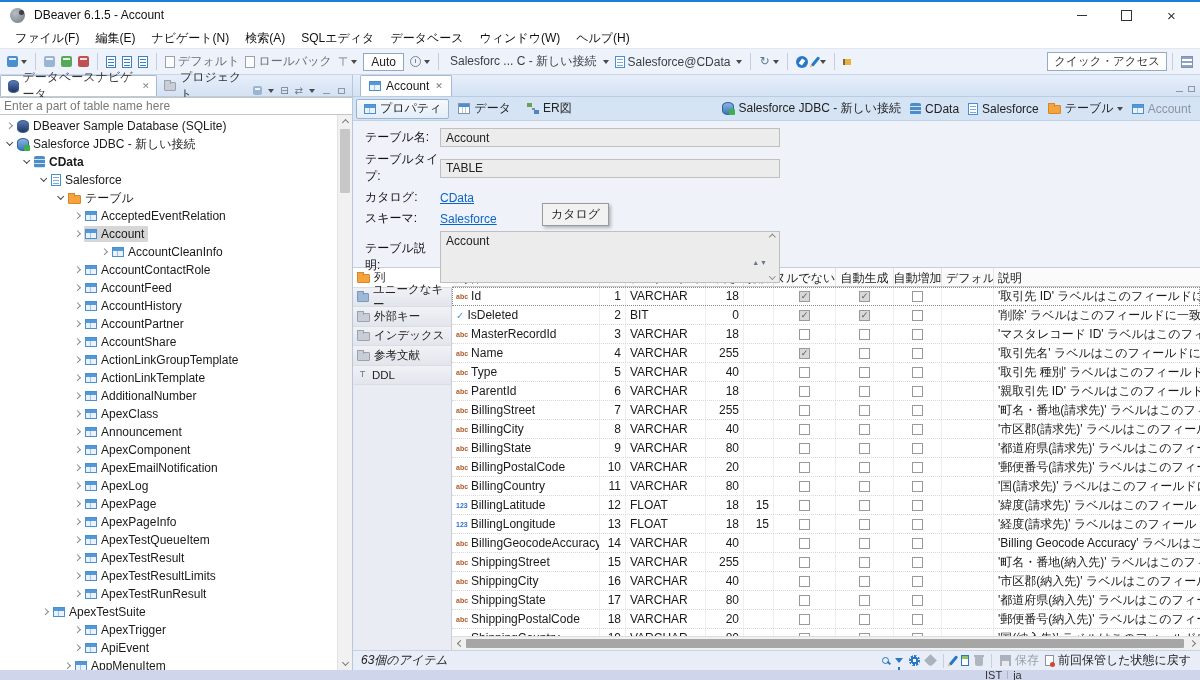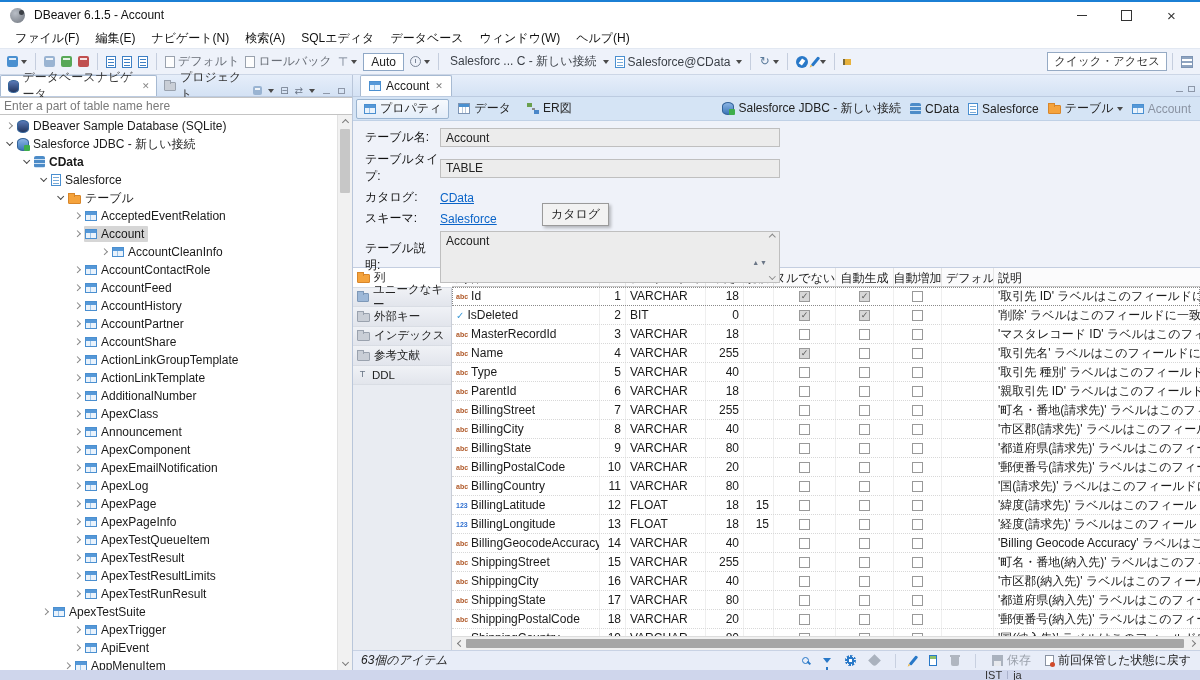--- a/index.html
+++ b/index.html
@@ -158,21 +158,21 @@
 
   .hscroll { height:14px; background:#f0f0f0; border-top:1px solid #ddd; position:relative; flex:none; }
   .hs-left,.hs-right { position:absolute; top:0; bottom:0; width:14px; display:flex; align-items:center; justify-content:center; }
   .hs-left{left:0;} .hs-right{right:0;}
   .hs-left::before { content:""; border:solid #7a7a7a; border-width:0 1.3px 1.3px 0; padding:2px; transform:rotate(135deg); margin-left:2px; }
   .hs-right::before { content:""; border:solid #7a7a7a; border-width:0 1.3px 1.3px 0; padding:2px; transform:rotate(-45deg); margin-right:2px; }
   .hs-thumb { position:absolute; left:14px; right:16px; top:2px; bottom:2px; background:#a6a6a6; border-radius:1px; }
 
   .statusbar { height:20px; background:#e8edf8; border-top:1px solid #c8d2e4; display:flex; align-items:center; padding:0 6px 0 8px; flex:none; }
   .sb-count { color:#222;font-style:italic; }
-  .sb-icons { margin-left:auto; display:flex; align-items:center;gap:8px; }
+  .sb-icons { margin-left:auto; display:flex; align-items:center; }
   .sbtn { display:inline-flex; align-items:center; margin:0 3px; }
   .ic-search { width:7px; height:7px; border:1.7px solid #2878c8; border-radius:50%; }
   .ic-search::after { content:""; position:absolute; width:4px; height:1.7px; background:#2878c8; transform:rotate(45deg); right:-3px; bottom:-1px; }
   .ic-funnel { width:0; height:0; border-left:4.5px solid transparent; border-right:4.5px solid transparent; border-top:5px solid #2878c8; }
   .ic-funnel::after { content:""; position:absolute; left:-1px; top:4px; width:2px; height:4px; background:#2878c8; }
   .ic-gear { width:11px; height:11px; border-radius:50%; background:radial-gradient(circle,#fff 0 2px,#2878c8 2px 4px,transparent 4px), repeating-conic-gradient(#2878c8 0 25deg,transparent 25deg 45deg); }
   .ic-tag { width:9px; height:9px; background:#aab2be; transform:rotate(45deg); border-radius:0 0 3px 0; }
   .ic-colmn { width:8px; height:11px; border:1px solid #2878c8; background:linear-gradient(#8fc06a 0 3px,#fff 3px); }
   .ic-trash { width:8px; height:9px; background:#b0b6c0; border-radius:0 0 2px 2px; margin-top:2px; }
   .ic-trash::before { content:""; position:absolute; top:-2px; left:-1px; width:10px; height:1.5px; background:#b0b6c0; }

